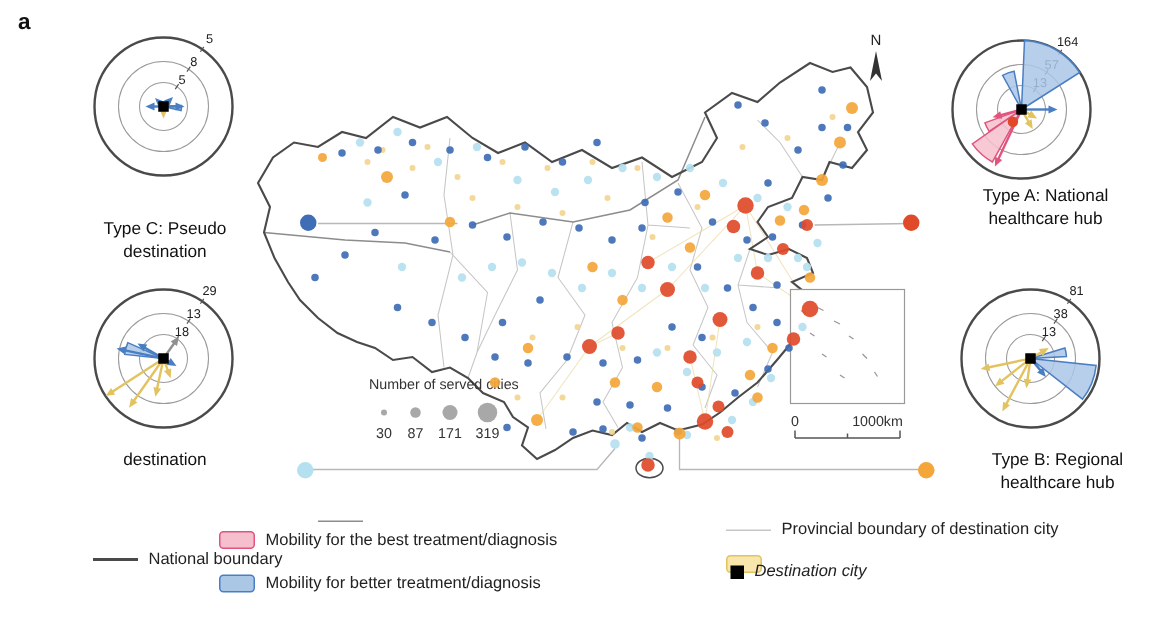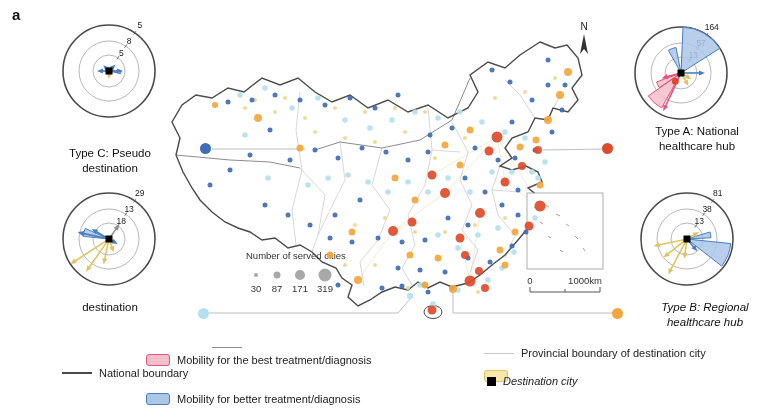--- a/index.html
+++ b/index.html
@@ -361,21 +361,21 @@
       <polygon points="10.324375854318829,-14.744736797201853 9.012712551363931,-8.338525796955182 4.753121921061174,-11.32112326598062" fill="#909090"></polygon>
       <line x1="1.7320508075688774" y1="0.9999999999999996" x2="4.330127018922194" y2="2.499999999999999" stroke="#4a7ec2" stroke-width="1.6"></line>
       <polygon points="8.660254037844387,4.999999999999998 2.1641016151377555,4.25166604983954 4.764101615137754,-0.25166604983954155" fill="#4a7ec2"></polygon>
       <rect x="-3.5" y="-3.5" width="7" height="7" fill="#000"></rect>
     </svg>
 
   <div class="caption" style="left:622px;top:124px;width:150px;text-align:center;">
     <div>Type A: National</div>
     <div>healthcare hub</div>
   </div>
-  <div class="caption" style="left:632px;top:300px;width:146px;font-style:italic;">
+  <div class="caption" style="left:632px;top:300px;width:146px;">
     <div>Type B: Regional</div>
     <div>healthcare hub</div>
   </div>
   <div class="caption" style="left:30px;top:136px;width:160px;margin-top:10px;">
     <div>Type C: Pseudo</div>
     <div>destination</div>
   </div>
   <div class="caption" style="left:30px;top:300px;width:160px;">
     <div>destination</div>
   </div>
@@ -396,21 +396,21 @@
     <span class="swatch-line" style="border-top: 1px solid rgb(198, 198, 198);"></span>
     <span>Provincial boundary of destination city</span>
   </div>
   <div class="legend-item" style="left:146px;top:354px;">
     <span class="swatch-rect" style="background: rgb(246, 191, 206); border: 1.4px solid rgb(224, 84, 126);"></span>
     <span>Mobility for the best treatment/diagnosis</span>
   </div>
   <div class="legend-item" style="left:484px;top:370px;">
     <span class="swatch-rect" style="background: rgb(248, 230, 172); border: 1.4px solid rgb(227, 195, 95);"></span>
   </div>
-  <div class="legend-item" style="left:146px;top:393px;">
+  <div class="legend-item" style="left:146px;top:383px;">
     <span class="swatch-rect" style="background: rgb(170, 199, 230); border: 1.4px solid rgb(74, 126, 194);"></span>
     <span>Mobility for better treatment/diagnosis</span>
   </div>
   <div class="legend-item" style="left:487px;top:375px;font-style:italic;">
     <span class="swatch-square" style="background: rgb(0, 0, 0);"></span>
     <span>Destination city</span>
   </div>
 
 </div>
 

